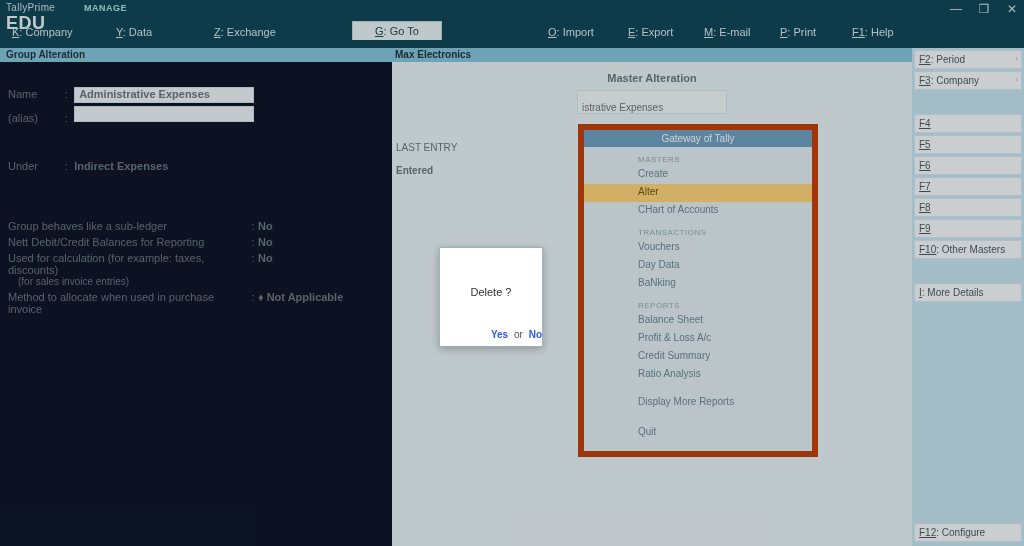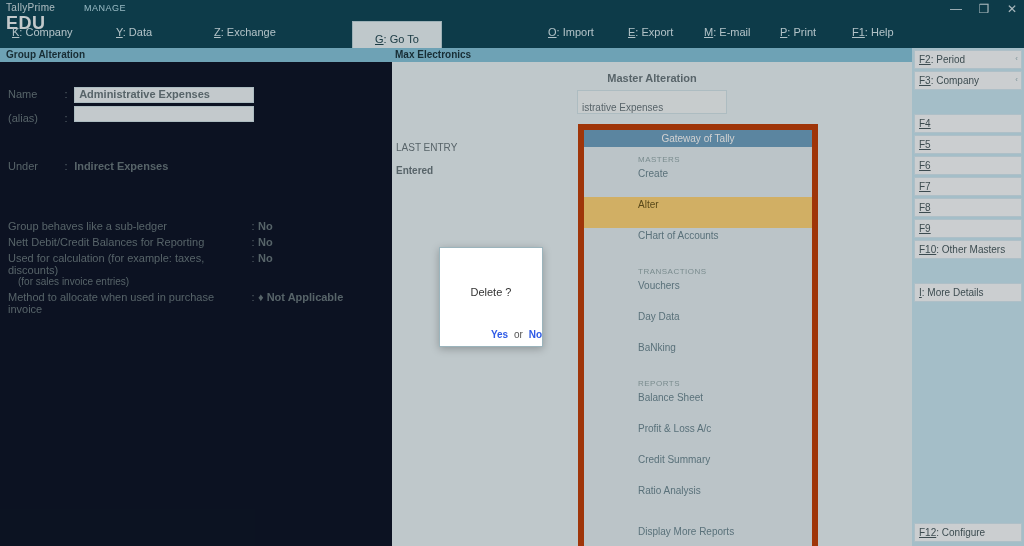--- a/index.html
+++ b/index.html
@@ -24,24 +24,24 @@
   body { background:var(--body-bg); position:relative; }
 
   
   .titlebar { height:48px; background:var(--top-dark); color:#e6f0f3; display:flex; }
   .title-left { width:76px; padding:2px 6px; }
   .title-left .prod { font-size:10px; letter-spacing:.3px; color:#d0e2e8; }
   .title-left .edu { font-size:18px; font-weight:bold; letter-spacing:.5px; color:#eef6f8; }
   .title-right { flex:1; display:flex; flex-direction:column; }
   .wincontrols { position:absolute; top:2px; right:4px; display:flex; gap:12px; color:#d0e2e8; font-size:12px; }
   .wincontrols span { width:16px; text-align:center; cursor:default; }
-  .manage-row { height:18px; font-size:9px; font-weight:normal; letter-spacing:.5px; padding:3px 8px 0 8px; color:#b7e0ec; }
+  .manage-row { height:18px; font-size:9px; font-weight:bold; letter-spacing:.5px; padding:3px 8px 0 8px; color:#b7e0ec; }
   .menuitem { padding:4px 8px; color:#d8ecf2; position:relative; }
   .menuitem .ul { text-decoration:underline; }
-  .menuitem.active { background:#EAF4F8; color:#244a55; border:1px solid #c0d8e0; border-bottom:none; padding:11px 22px; }
+  .menuitem.active { background:#EAF4F8; color:#244a55; border:1px solid #c0d8e0; border-bottom:none; padding:3px 22px; }
   .menu-col { position:absolute; top:22px; font-size:11px; }
 
   
   .strip { position:absolute; top:48px; left:0; right:0; height:14px; background:var(--blue-strip); font-size:10px; font-weight:bold; color:#1d3740; padding:1px 6px; }
   .strip .close { position:absolute; right:4px; top:0; font-weight:bold; }
   .strip .company { position:absolute; left:395px; }
 
   
   .main { position:absolute; top:62px; left:0; right:0; bottom:0; }
   .left-form { position:absolute; left:0; top:0; width:392px; bottom:0; background:#0f172a; font-size:11px; color:var(--text-muted); padding:22px 8px; }
@@ -59,21 +59,21 @@
 
   .center { position:absolute; left:392px; top:0; right:112px; bottom:0; background:#EAF4F8; }
   .center .master-head { font-size:11px; font-weight:bold; text-align:center; color:var(--text-muted); margin-top:10px; }
   .center .name-input { margin:6px auto 0; width:150px; height:18px; background:#F3F9FB; border:1px solid #D4E6EC; font-size:10px; padding:11px 4px; color:var(--text-muted); }
   .center .last-entry { margin:28px 0 0 4px; font-size:10px; color:var(--text-muted); }
   .center .entered { margin:12px 0 0 4px; font-size:10px; color:var(--text-muted); font-weight:bold; }
 
   .gateway { position:absolute; left:578px; top:62px; width:240px; background:#E4F0F5; border:6px solid #c2410c; font-size:10px; }
   .gateway .ghead { background:var(--gateway-head); color:#fff; text-align:center; font-size:10px; padding:3px 0; }
   .gateway .gsec { font-size:8px; letter-spacing:.5px; color:#96abae; padding:8px 0 2px 54px; text-transform:uppercase; }
-  .gateway .gitem { padding:2px 0 18px 54px; color:#6e8a95; }
+  .gateway .gitem { padding:2px 0 5px 54px; color:#6e8a95; }
   .gateway .gitem.sel { background:var(--gateway-sel); color:#6e5a20; }
   .gateway .gitem.quit { padding-top:14px; padding-bottom:14px; }
 
   
   .fpanel { position:absolute; top:48px; right:0; bottom:0; width:112px; background:var(--panel-right); font-size:10px; }
   .fpanel .fbtn { background:var(--panel-right-btn-bg); border:1px solid var(--panel-right-btn-border); margin:2px; padding:3px 4px; color:#4a5c62; position:relative; }
   .fpanel .fbtn .chev { position:absolute; right:3px; top:3px; font-size:8px; color:#9bb4bc; }
   .fpanel .fbtn .key { text-decoration:underline; }
   .fpanel .gap { height:20px; }
 

